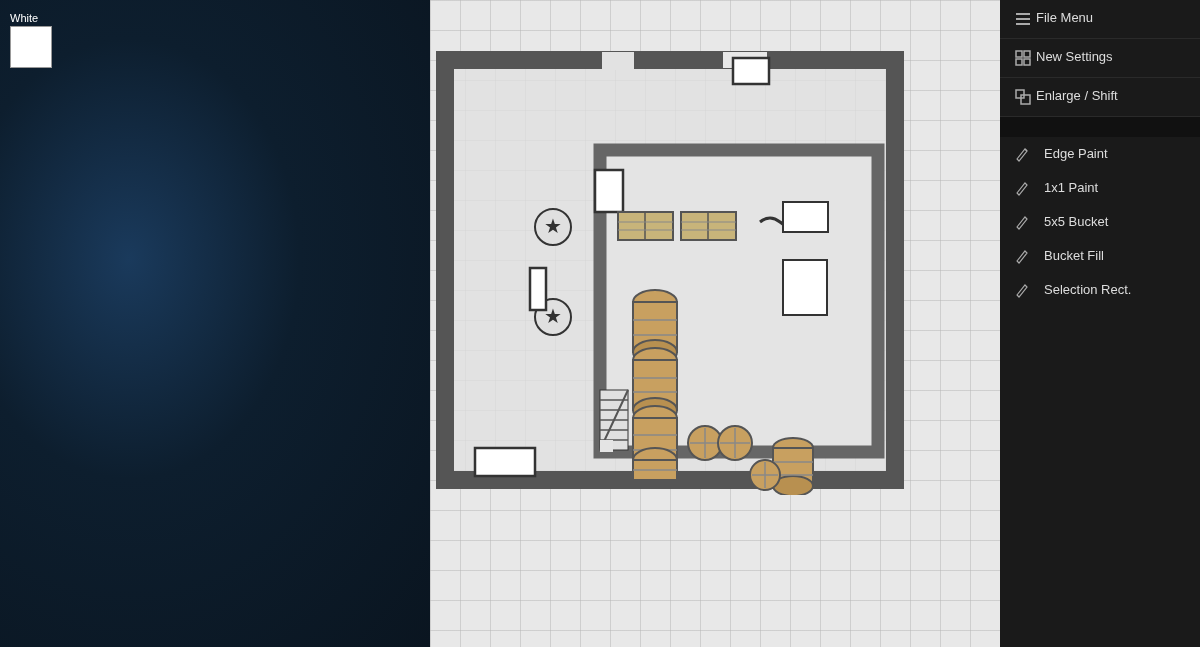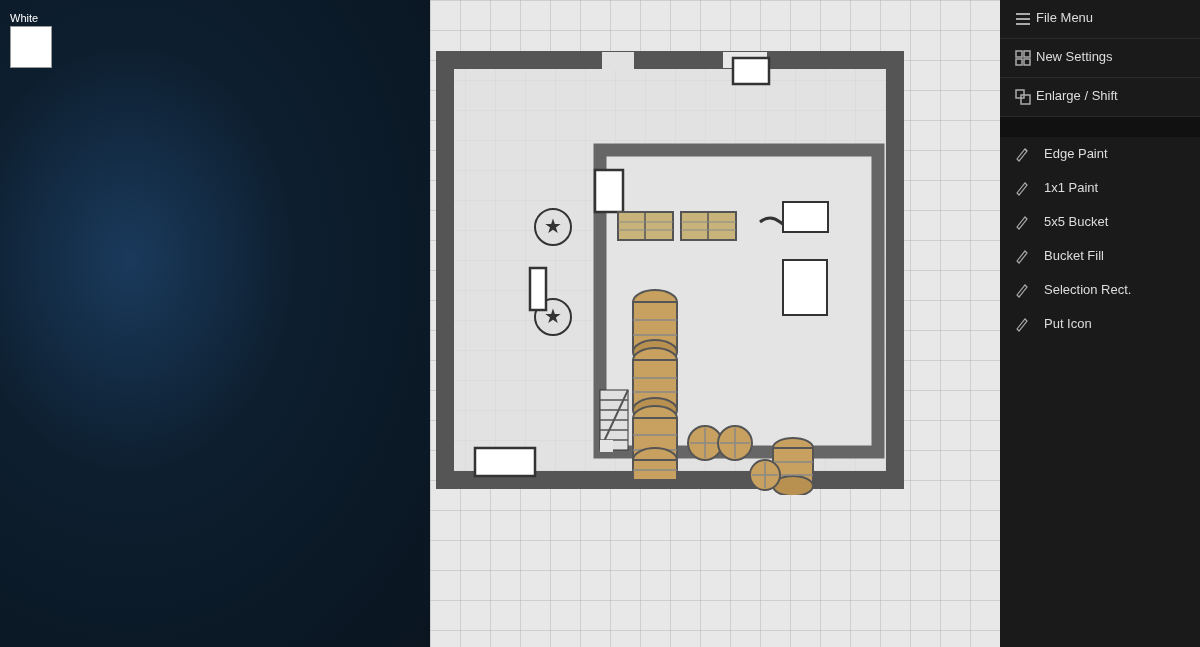--- a/index.html
+++ b/index.html
@@ -316,20 +316,14 @@
     <span>Bucket Fill</span>
   </div>
 
   <div class="tool-item">
     <svg class="tool-icon" viewBox="0 0 16 16" fill="none">
       <path d="M3 13 L11 3 L13 5 L5 15 Z" stroke="#aaa" stroke-width="1.2" fill="none"></path>
     </svg>
     <span>Selection Rect.</span>
   </div>
 
-  <div class="tool-item">
-    <svg class="tool-icon" viewBox="0 0 16 16" fill="none">
-      <path d="M3 13 L11 3 L13 5 L5 15 Z" stroke="#aaa" stroke-width="1.2" fill="none"></path>
-    </svg>
-    <span>Put Icon</span>
-  </div>
 
 </div>
 
 </body></html>

